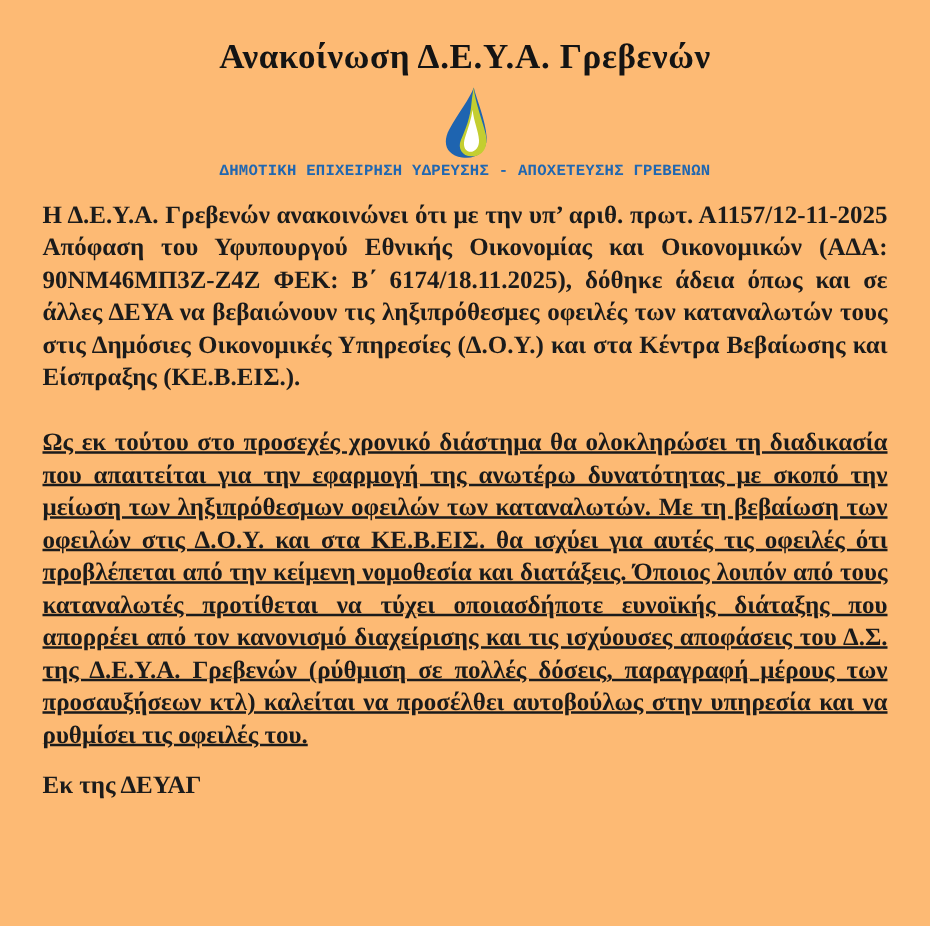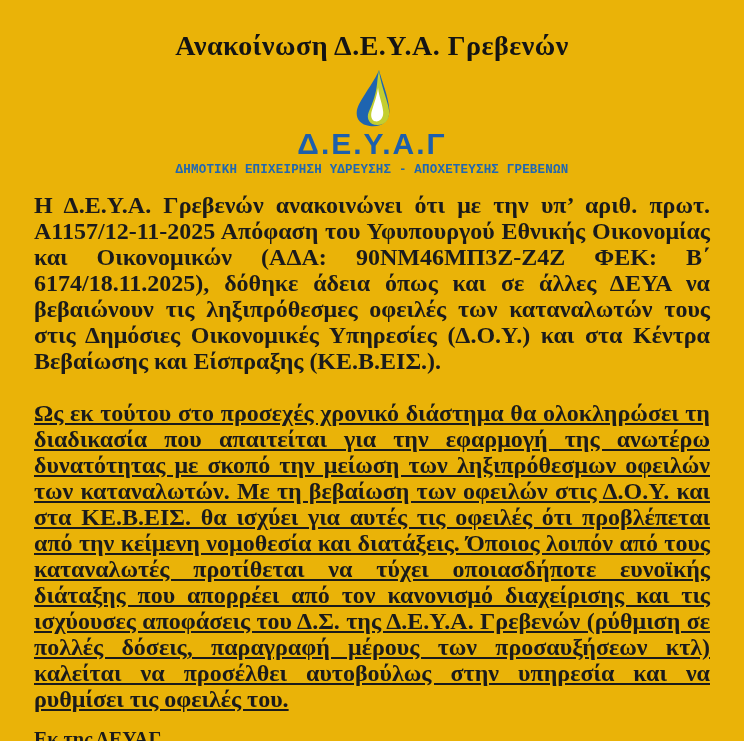--- a/index.html
+++ b/index.html
@@ -10,21 +10,21 @@
   body {
     width: 744px;
     height: 741px;
     overflow: hidden;
     font-family: "Liberation Serif", serif;
     color: #1b1b1b;
   }
   .page {
     width: 744px;
     height: 741px;
-    background: #eab308;
+    background: #fdba74;
     box-sizing: border-box;
   }
   .announcement-title {
     margin: 0;
     padding-top: 30px;
     text-align: center;
     font-size: 28px;
     font-weight: bold;
     color: #141414;
     letter-spacing: 0.5px;
@@ -59,21 +59,21 @@
     letter-spacing: 0.2px;
     margin-top: 3px;
     white-space: nowrap;
   }
   .content {
     padding: 0 34px;
   }
   .body-par {
     margin: 0;
     text-align: justify;
-    font-size: 24px;
+    font-size: 20px;
     line-height: 26px;
     font-weight: bold;
     color: #1b1b1b;
     font-family: "Liberation Serif", serif;
   }
   .body-par.first {
     margin-top: 15px;
   }
   .body-par.second {
     margin-top: 26px;
@@ -99,21 +99,20 @@
 
     <svg class="logo-drop" viewBox="0 0 45 62" xmlns="http://www.w3.org/2000/svg" aria-hidden="true">
 
       <path d="M30 1 C 27 10, 16 24, 9 37 C 3 48, 6 59, 20 61 C 33 63, 42 55, 41 43 C 40 29, 33 13, 30 1 Z" fill="#1e64b0"></path>
 
       <path d="M30 1 C 31 13, 37 28, 40 40 C 43 52, 38 60, 28 60 C 20 60, 16 53, 19 46 C 23 37, 27 27, 28 15 C 28.5 9, 29.5 4, 30 1 Z" fill="#c4ce30"></path>
 
       <path d="M29 20 C 30 30, 34 38, 34.5 46 C 35 53, 30 57, 26 56 C 22 55, 20.5 50, 22.5 44 C 25 36, 28 28, 29 20 Z" fill="#ffffff"></path>
     </svg>
 
-    <div class="logo-acronym">Δ.Ε.Υ.Α.Γ</div>
 
     <div class="logo-subtitle">ΔΗΜΟΤΙΚΗ ΕΠΙΧΕΙΡΗΣΗ ΥΔΡΕΥΣΗΣ - ΑΠΟΧΕΤΕΥΣΗΣ ΓΡΕΒΕΝΩΝ</div>
   </div>
 
   <div class="content">
 
     <p class="body-par first">Η Δ.Ε.Υ.Α. Γρεβενών ανακοινώνει ότι με την υπ’ αριθ. πρωτ. Α1157/12-11-2025 Απόφαση του Υφυπουργού Εθνικής Οικονομίας και Οικονομικών (ΑΔΑ: 90ΝΜ46ΜΠ3Ζ-Ζ4Ζ ΦΕΚ: Β΄ 6174/18.11.2025), δόθηκε άδεια όπως και σε άλλες ΔΕΥΑ να βεβαιώνουν τις ληξιπρόθεσμες οφειλές των καταναλωτών τους στις Δημόσιες Οικονομικές Υπηρεσίες (Δ.Ο.Υ.) και στα Κέντρα Βεβαίωσης και Είσπραξης (ΚΕ.Β.ΕΙΣ.).</p>
 
     <p class="body-par second">Ως εκ τούτου στο προσεχές χρονικό διάστημα θα ολοκληρώσει τη διαδικασία που απαιτείται για την εφαρμογή της ανωτέρω δυνατότητας με σκοπό την μείωση των ληξιπρόθεσμων οφειλών των καταναλωτών. Με τη βεβαίωση των οφειλών στις Δ.Ο.Υ. και στα ΚΕ.Β.ΕΙΣ. θα ισχύει για αυτές τις οφειλές ότι προβλέπεται από την κείμενη νομοθεσία και διατάξεις. Όποιος λοιπόν από τους καταναλωτές προτίθεται να τύχει οποιασδήποτε ευνοϊκής διάταξης που απορρέει από τον κανονισμό διαχείρισης και τις ισχύουσες αποφάσεις του Δ.Σ. της Δ.Ε.Υ.Α. Γρεβενών (ρύθμιση σε πολλές δόσεις, παραγραφή μέρους των προσαυξήσεων κτλ) καλείται να προσέλθει αυτοβούλως στην υπηρεσία και να ρυθμίσει τις οφειλές του.</p>
 

